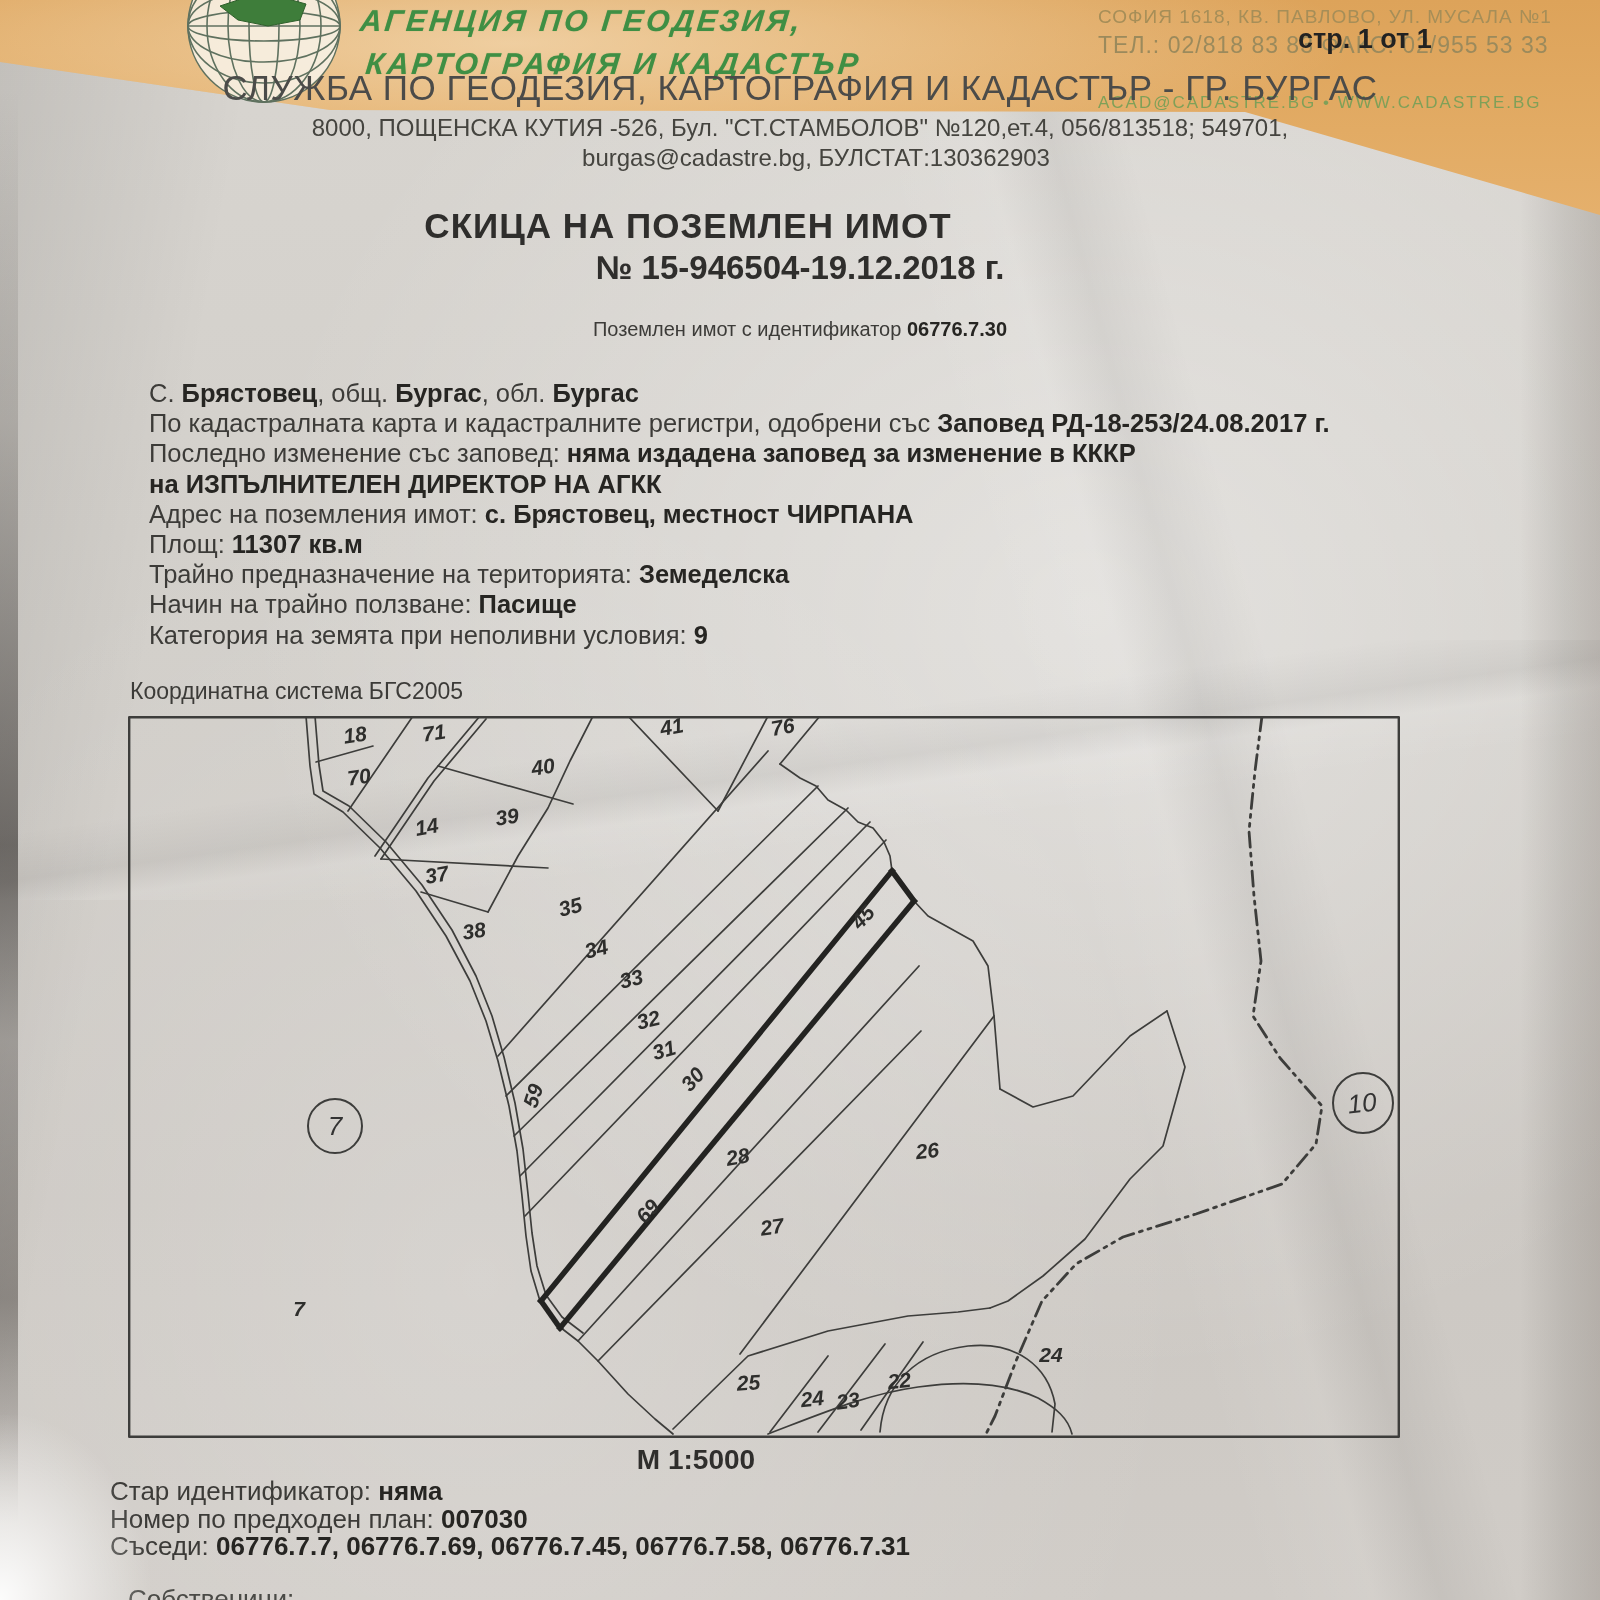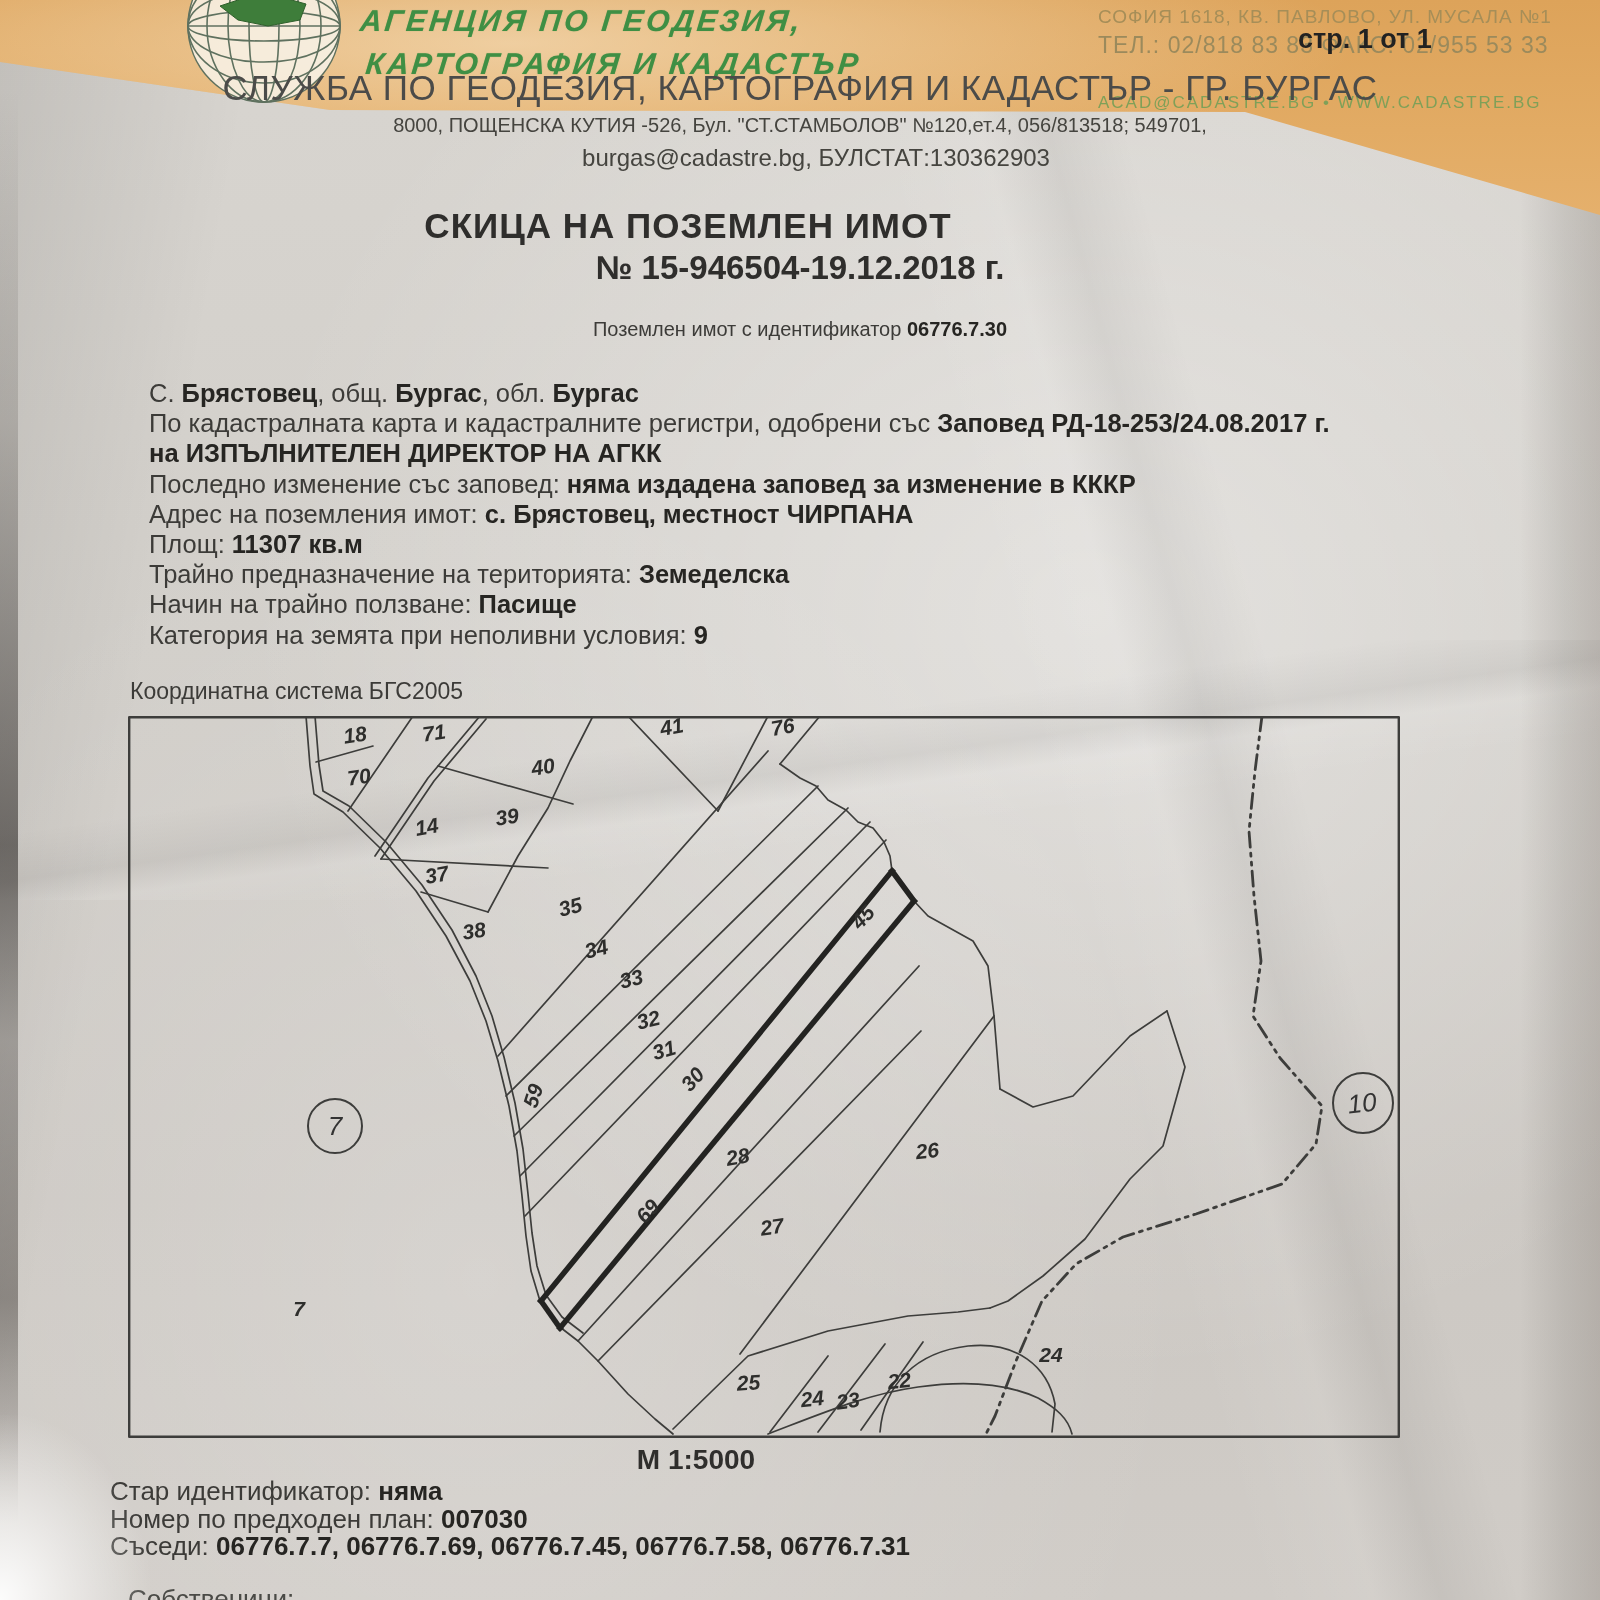--- a/index.html
+++ b/index.html
@@ -33,21 +33,21 @@
   .agency-name{position:absolute;left:358px;top:4px;color:#3f8f44;font-weight:700;font-style:italic;
     font-size:30px;letter-spacing:3px;transform:skewX(-6deg);text-shadow:0 0 1px rgba(63,143,68,0.4);}
   .agency-name .l2{margin-top:9px;margin-left:10px;}
   .hq{position:absolute;left:1098px;top:2px;width:470px;line-height:29px;}
   .hq .a1{font-size:19px;color:#a68e58;letter-spacing:1px;}
   .hq .a2{font-size:23px;color:#9b8a5c;letter-spacing:1px;}
   .hq .a3{font-size:17px;color:#7fa058;letter-spacing:2px;font-weight:400;margin-top:28px;}
   .page-ind{position:absolute;left:1298px;top:24px;font-size:27px;font-weight:600;color:#222;}
   .office-title{position:absolute;left:0;top:68px;width:1600px;text-align:center;
     font-size:35px;font-weight:500;color:#4b4b49;letter-spacing:0.5px;}
-  .office-addr1{position:absolute;left:0;top:114px;width:1600px;text-align:center;font-size:20px;color:#45443f;}
+  .office-addr1{position:absolute;left:0;top:114px;width:1600px;text-align:center;font-size:24px;color:#45443f;}
   .office-addr2{position:absolute;left:0;top:144px;width:1600px;text-align:center;font-size:24px;color:#45443f;padding-left:16px;}
   .doc-title{position:absolute;left:0;top:206px;width:1376px;text-align:center;
     font-size:35px;font-weight:700;color:#2f2e2c;letter-spacing:1px;}
   .doc-number{position:absolute;left:0;top:249px;width:1600px;text-align:center;
     font-size:33px;font-weight:700;color:#2f2e2c;}
   .doc-subtitle{position:absolute;left:0;top:318px;width:1600px;text-align:center;font-size:20px;color:#3c3b38;}
   .doc-subtitle .b{font-weight:700;color:#262522;}
   .props{position:absolute;left:110px;top:378px;width:1400px;font-size:25.5px;line-height:30.2px;color:#3c3b38;margin-left:39px;}
   .props .line{white-space:nowrap;}
   .b{font-weight:700;color:#262522;}
@@ -105,22 +105,22 @@
   <div class="doc-title">СКИЦА НА ПОЗЕМЛЕН ИМОТ</div>
   <div class="doc-number">№ 15-946504-19.12.2018 г.</div>
 
   <div class="doc-subtitle">
     <span>Поземлен имот с  идентификатор </span><span class="b">06776.7.30</span>
   </div>
 
   <div class="props">
     <div class="line"><span>С. </span><span class="b">Брястовец</span><span>, общ. </span><span class="b">Бургас</span><span>, обл. </span><span class="b">Бургас</span></div>
     <div class="line"><span>По кадастралната карта и кадастралните регистри, одобрени със </span><span class="b">Заповед РД-18-253/24.08.2017 г.</span></div>
+    <div class="line"><span>Последно изменение със заповед: </span><span class="b">няма издадена заповед за изменение в КККР</span></div>
     <div class="line"><span class="b">на ИЗПЪЛНИТЕЛЕН ДИРЕКТОР НА АГКК</span></div>
-    <div class="line"><span>Последно изменение със заповед: </span><span class="b">няма издадена заповед за изменение в КККР</span></div>
     <div class="line"><span>Адрес на поземления имот: </span><span class="b">с. Брястовец, местност ЧИРПАНА</span></div>
     <div class="line"><span>Площ: </span><span class="b">11307 кв.м</span></div>
     <div class="line"><span>Трайно предназначение на територията: </span><span class="b">Земеделска</span></div>
     <div class="line"><span>Начин на трайно ползване: </span><span class="b">Пасище</span></div>
     <div class="line"><span>Категория на земята при неполивни условия: </span><span class="b">9</span></div>
   </div>
 
   <div class="coord-sys">Координатна система БГС2005</div>
 
   <div class="mapwrap">

